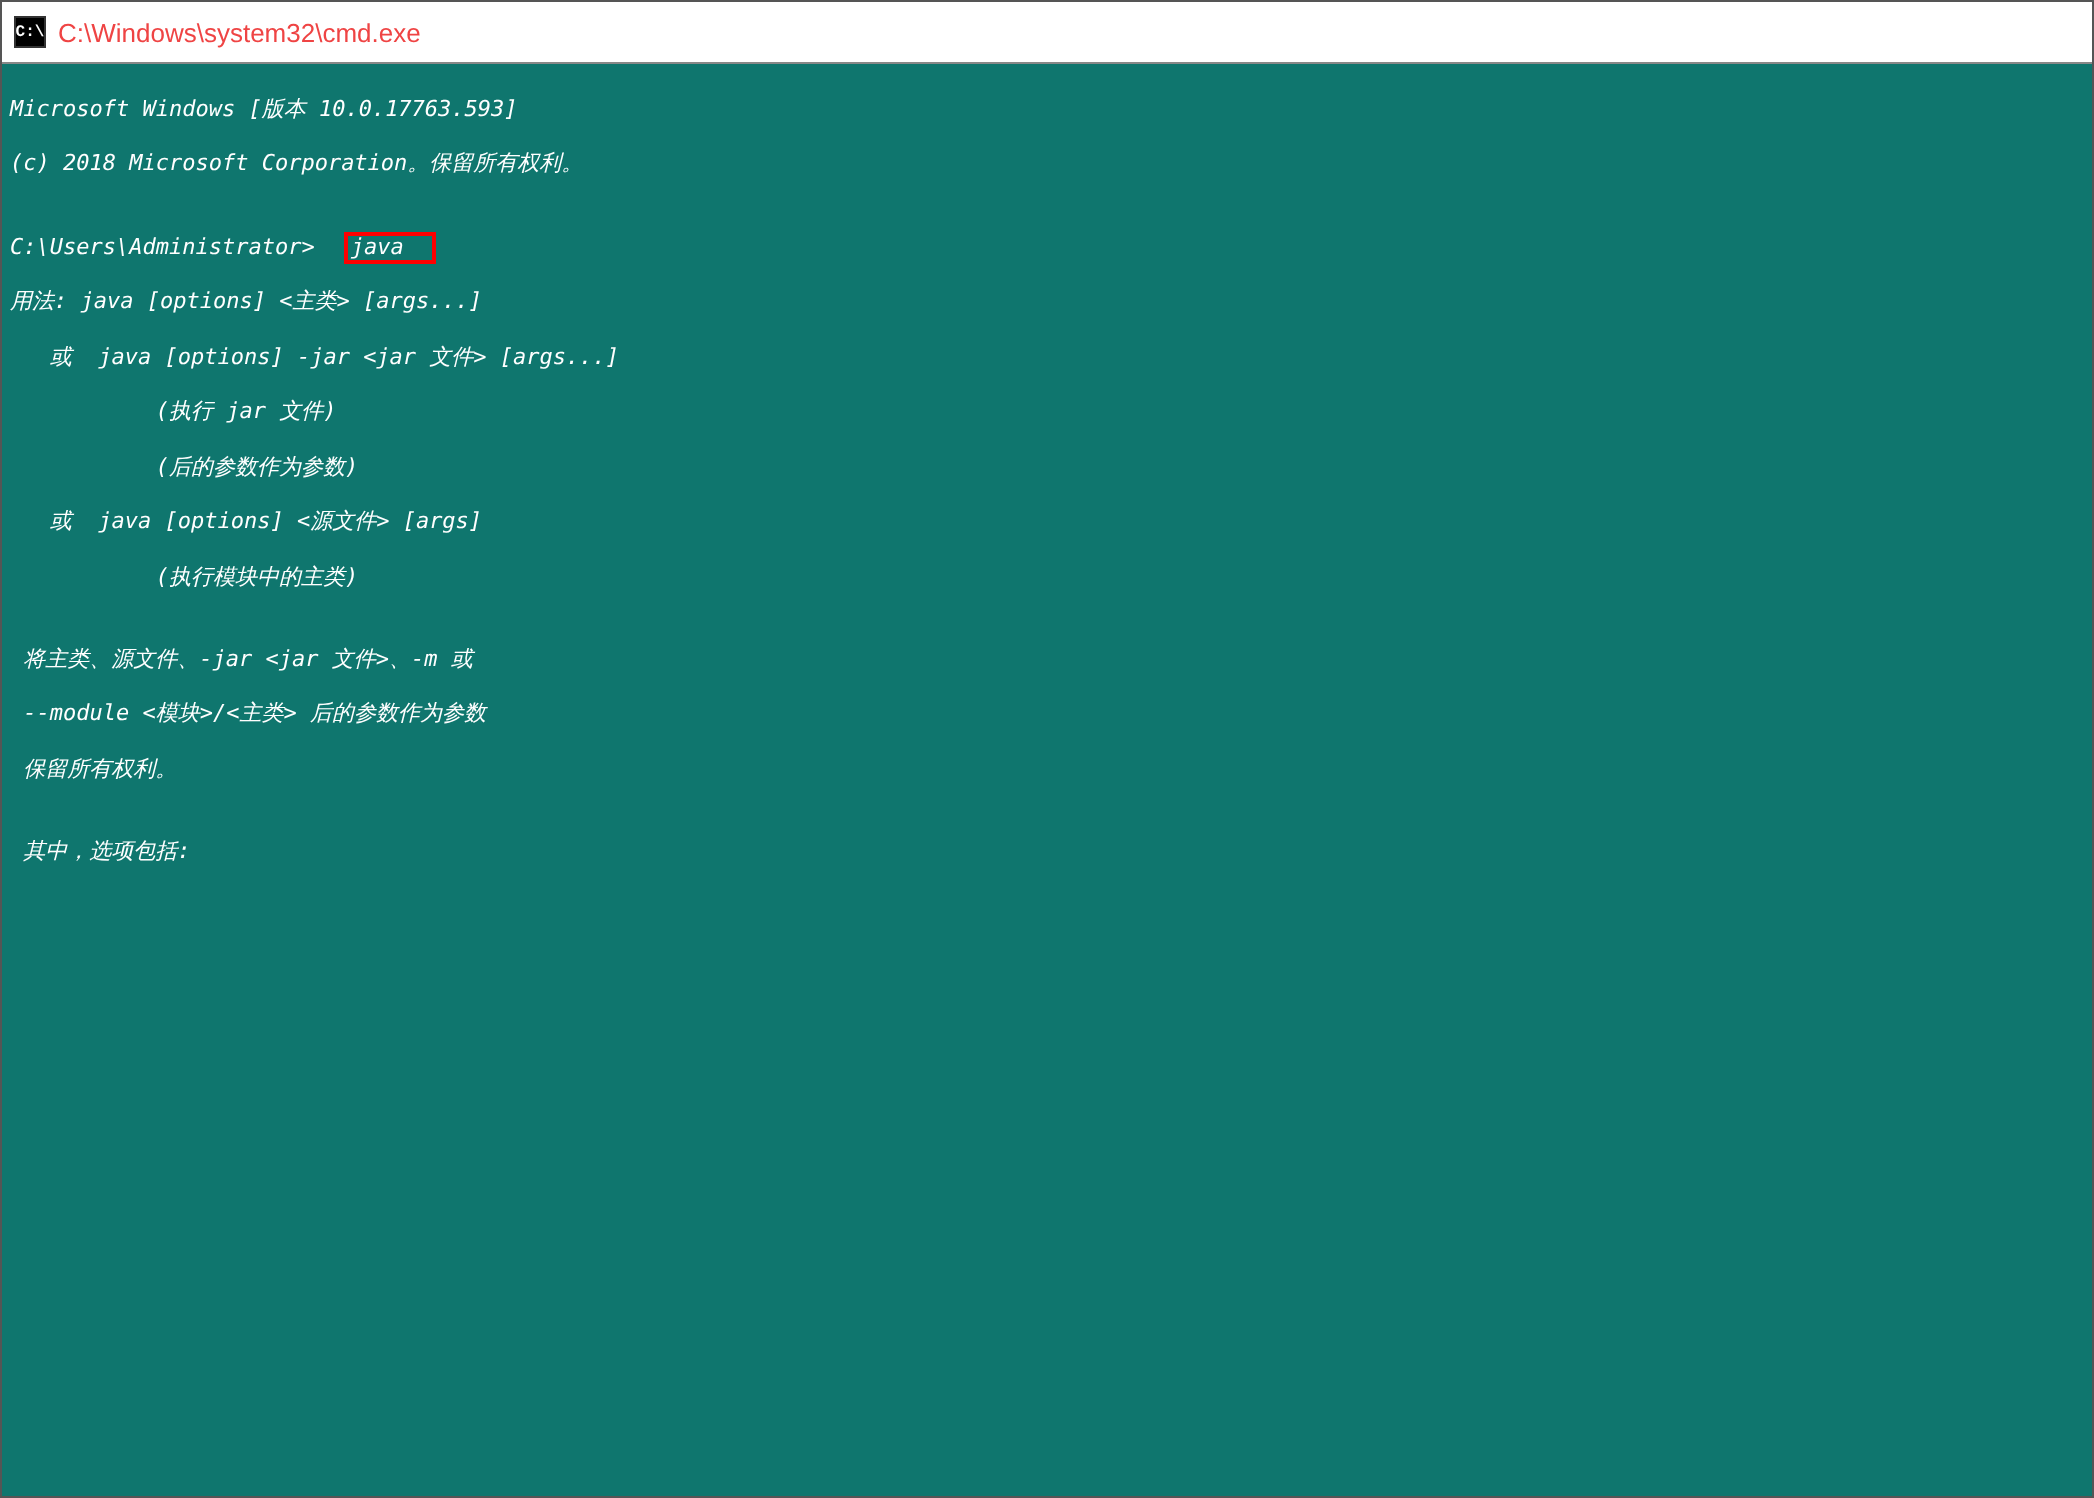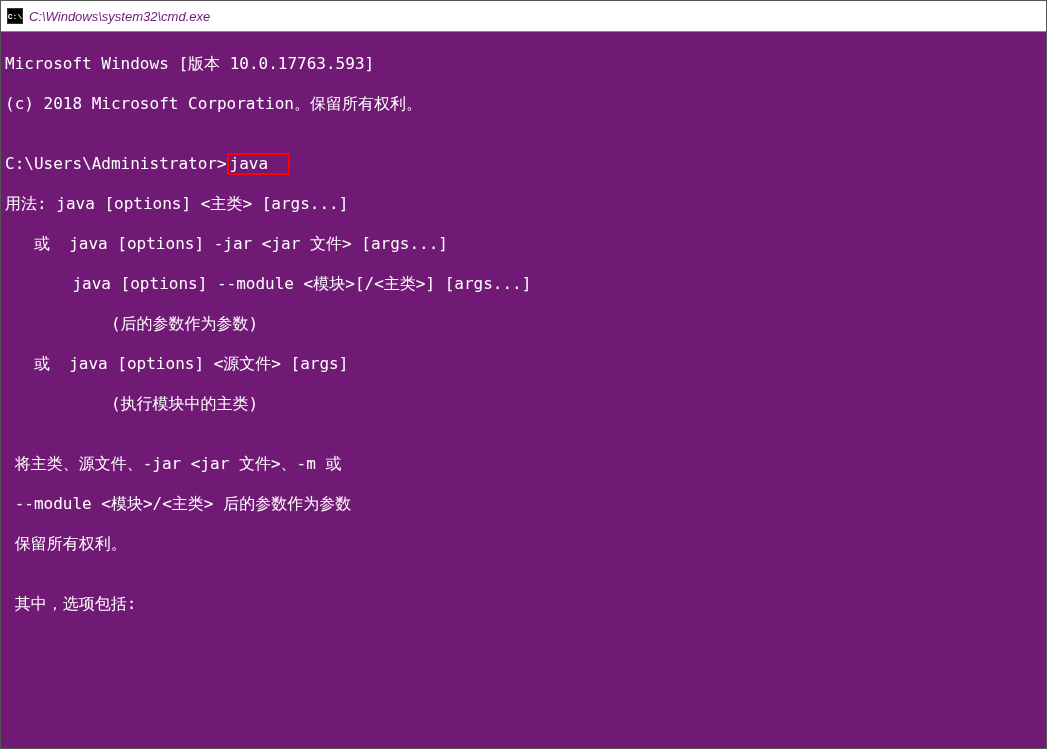--- a/index.html
+++ b/index.html
@@ -34,63 +34,63 @@
       display: flex;
       align-items: center;
       justify-content: center;
       color: #fff;
       font-size: 8px;
       font-weight: bold;
     }
     .title-text {
       font-size: 13px;
       font-family: "Segoe UI", Arial, sans-serif;
-      color: #701a75;
-      font-style: italic;
+      color: #ef4444;
     }
     .terminal {
       flex: 1;
-      background: #701a75;
+      background: #0f766e;
       color: #ffffff;
       padding: 2px 4px;
-      font-size: 16px;
+      font-size: 11px;
       line-height: 1.25;
       white-space: pre;
       font-family: "NSimSun", "SimSun", "Consolas", monospace;
       overflow: hidden;
       position: relative;
+      font-style: italic;
     }
     .term-line { white-space: pre; }
     .prompt-line { white-space: pre; position: relative; }
     .highlight-box {
       display: inline-block;
       border: 2px solid #ff0000;
       padding: 0 1px;
-      margin: -2px 0;
+      margin: -2px 15px;
       line-height: 1.1;
     }
   </style>
 </head>
 <body>
 
 <div class="window">
   <div class="titlebar">
     <div class="title-icon">
       <span>C:\</span>
     </div>
     <div class="title-text">C:\Windows\system32\cmd.exe</div>
   </div>
   <div class="terminal">
 <div class="term-line">Microsoft Windows [版本 10.0.17763.593]</div>
 <div class="term-line">(c) 2018 Microsoft Corporation。保留所有权利。</div>
 <div class="term-line"></div>
 <div class="prompt-line"><span>C:\Users\Administrator&gt;</span><span class="highlight-box"><span>java</span>  </span></div>
 <div class="term-line">用法: java [options] &lt;主类&gt; [args...]</div>
 <div class="term-line">   或  java [options] -jar &lt;jar 文件&gt; [args...]</div>
-<div class="term-line">       java [options] --module &lt;模块&gt;[/&lt;主类&gt;] [args...]</div>
+<div class="term-line">           (执行 jar 文件)</div>
 <div class="term-line">           (后的参数作为参数)</div>
 <div class="term-line">   或  java [options] &lt;源文件&gt; [args]</div>
 <div class="term-line">           (执行模块中的主类)</div>
 <div class="term-line"></div>
 <div class="term-line"> 将主类、源文件、-jar &lt;jar 文件&gt;、-m 或</div>
 <div class="term-line"> --module &lt;模块&gt;/&lt;主类&gt; 后的参数作为参数</div>
 <div class="term-line"> 保留所有权利。</div>
 <div class="term-line"></div>
 <div class="term-line"> 其中，选项包括:</div>
 <div class="term-line"></div>

